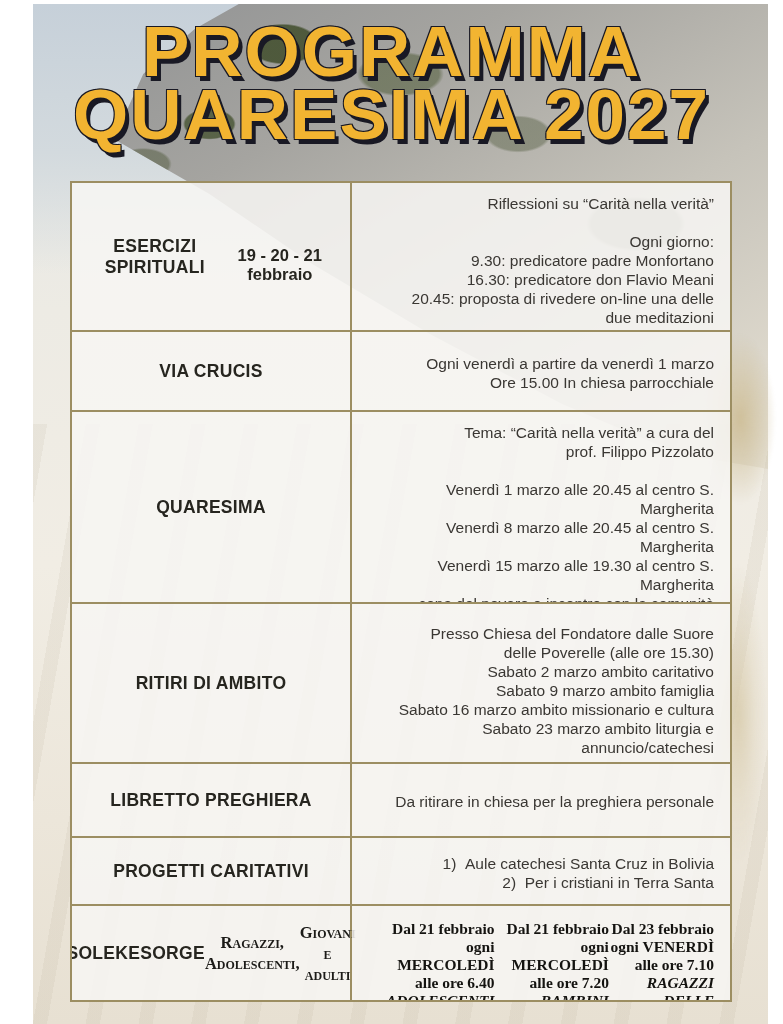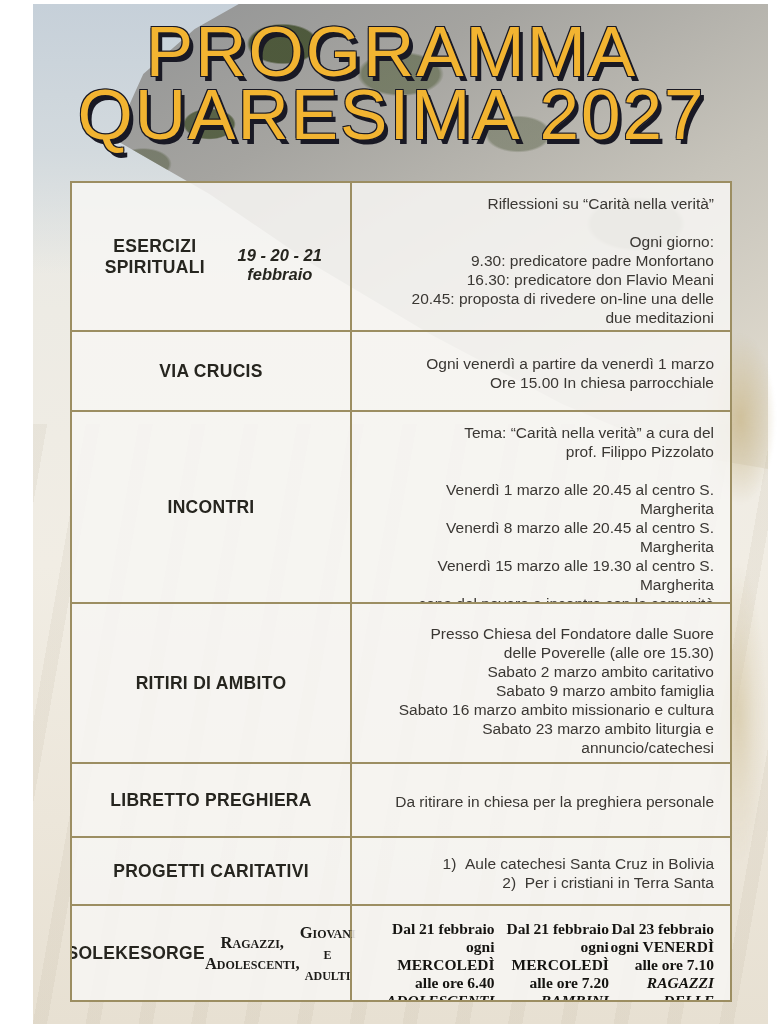--- a/index.html
+++ b/index.html
@@ -39,21 +39,21 @@
     filter:blur(1px);
   }
   .grass2{
     position:absolute;right:2px;top:560px;width:56px;height:300px;
     background:radial-gradient(closest-side,rgba(214,201,168,.8) 0%,rgba(214,201,168,.25) 60%,transparent 100%);
     filter:blur(1px);
   }
   
   .title{
     position:absolute;left:0;top:20px;width:783px;text-align:center;
-    font-weight:normal;color:#F2B431;
+    font-weight:bold;color:#F2B431;
     user-select:none;
   }
   .title-line{
     font-size:71px;line-height:63px;letter-spacing:2px;
     text-shadow:4px 5px 0 #191924,1px 1px 0 #191924,-1px 1px 0 #191924,1px -1px 0 #191924,-1px -1px 0 #191924;
   }
   
   .schedule{
     position:absolute;left:70px;top:181px;width:662px;height:821px;
     border:2px solid #9C8E62;box-sizing:border-box;
@@ -68,21 +68,21 @@
   .row-libretto{height:74px}
   .row-progetti{height:68px}
   .row-sole{flex:1}
   .cell{box-sizing:border-box;background:rgba(247,246,243,.86);text-align:right;}
   .left{
     width:280px;border-right:2px solid #9C8E62;
     display:flex;flex-direction:row;align-items:center;justify-content:center;
     text-align:center;padding:6px 14px;
   }
   .left-title{font-size:17.5px;font-weight:bold;color:#26251f;letter-spacing:.3px;line-height:21px;}
-  .left-sub{font-size:16.5px;font-weight:bold;color:#26251f;margin-top:17px;font-style:italic;}
+  .left-sub{font-size:16.5px;font-weight:bold;color:#26251f;margin-top:17px;}
   .left-caps{
     font-family:"Liberation Serif",serif;font-variant:small-caps;font-weight:bold;
     font-size:16.5px;line-height:21px;color:#1c1b18;
   }
   .left-caps:first-of-type{margin-top:9px;}
   .right{
     flex:1;padding:11px 16px 8px 17px;
     color:#3a3733;font-size:15.5px;line-height:19px;
   }
   .right .line{min-height:19px;white-space:pre-wrap;}
@@ -134,21 +134,21 @@
       <div class="cell left">
         <div class="left-title">VIA CRUCIS</div>
       </div>
       <div class="cell right">
         <div class="line">Ogni venerdì a partire da venerdì 1 marzo</div>
         <div class="line">Ore 15.00 In chiesa parrocchiale</div>
       </div>
     </div>
     <div class="row row-incontri">
       <div class="cell left">
-        <div class="left-title">INCONTRI</div>
+        <div class="left-title">QUARESIMA</div>
       </div>
       <div class="cell right">
         <div class="line">Tema: “Carità nella verità” a cura del</div>
         <div class="line">prof. Filippo Pizzolato</div>
         <div class="line"></div>
         <div class="line">Venerdì 1 marzo alle 20.45 al centro S. Margherita</div>
         <div class="line">Venerdì 8 marzo alle 20.45 al centro S. Margherita</div>
         <div class="line">Venerdì 15 marzo alle 19.30 al centro S. Margherita</div>
         <div class="line">cena del povero e incontro con la comunità</div>
       </div>

